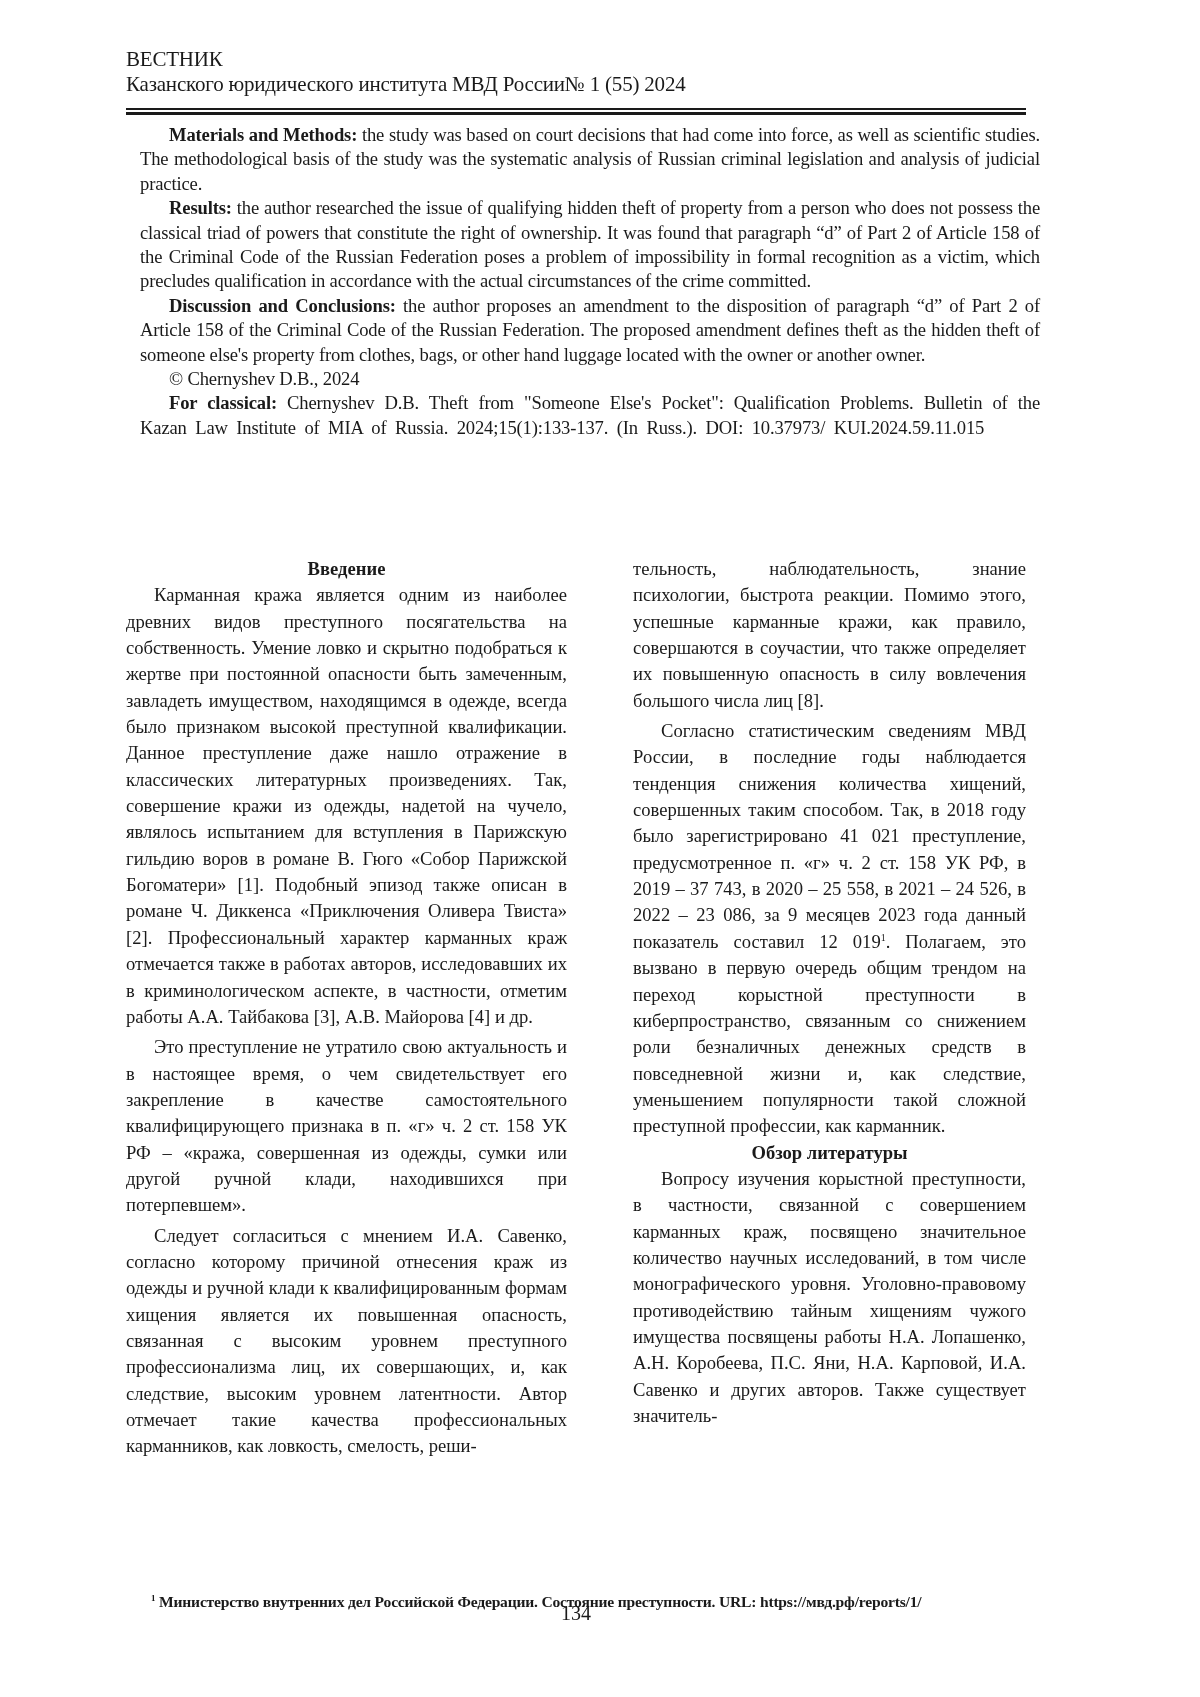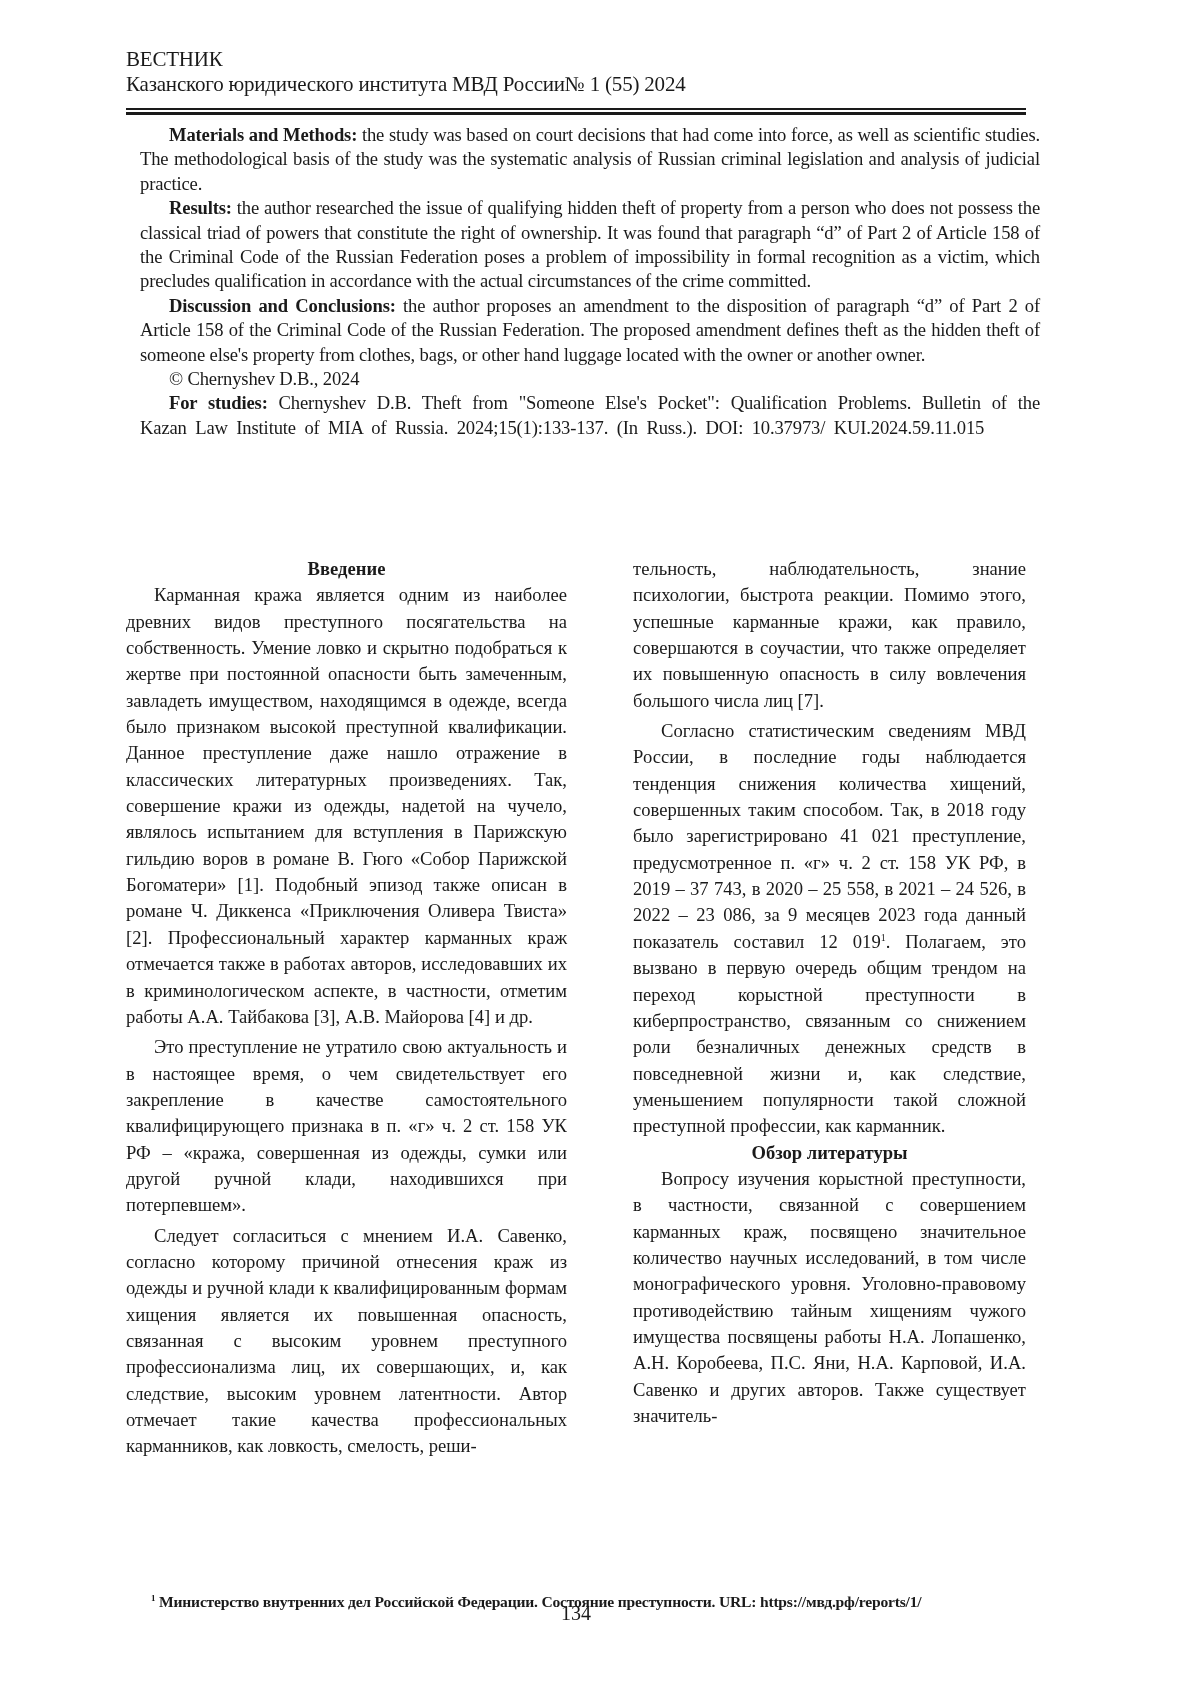--- a/index.html
+++ b/index.html
@@ -51,32 +51,32 @@
     </div>
   </div>
   <div class="rule-thin"></div>
   <div class="rule-thick"></div>
 
   <div class="abstract">
     <p><b>Materials and Methods:</b><span> the study was based on court decisions that had come into force, as well as scientific studies. The methodological basis of the study was the systematic analysis of Russian criminal legislation and analysis of judicial practice.</span></p>
     <p><b>Results:</b><span> the author researched the issue of qualifying hidden theft of property from a person who does not possess the classical triad of powers that constitute the right of ownership. It was found that paragraph “d” of Part 2 of Article 158 of the Criminal Code of the Russian Federation poses a problem of impossibility in formal recognition as a victim, which precludes qualification in accordance with the actual circumstances of the crime committed.</span></p>
     <p><b>Discussion and Conclusions:</b><span> the author proposes an amendment to the disposition of paragraph “d” of Part 2 of Article 158 of the Criminal Code of the Russian Federation. The proposed amendment defines theft as the hidden theft of someone else's property from clothes, bags, or other hand luggage located with the owner or another owner.</span></p>
     <p>© Chernyshev D.B., 2024</p>
-    <p class="cite"><b>For studies:</b><span> Chernyshev D.B. Theft from "Someone Else's Pocket": Qualification Problems. Bulletin of the Kazan Law Institute of MIA of Russia. 2024;15(1):133-137. (In Russ.). DOI: 10.37973/ KUI.2024.59.11.015</span></p>
+    <p class="cite"><b>For classical:</b><span> Chernyshev D.B. Theft from "Someone Else's Pocket": Qualification Problems. Bulletin of the Kazan Law Institute of MIA of Russia. 2024;15(1):133-137. (In Russ.). DOI: 10.37973/ KUI.2024.59.11.015</span></p>
   </div>
 
   <div class="col col-left">
     <h3>Введение</h3>
     <p>Карманная кража является одним из наиболее древних видов преступного посягательства на собственность. Умение ловко и скрытно подобраться к жертве при постоянной опасности быть замеченным, завладеть имуществом, находящимся в одежде, всегда было признаком высокой преступной квалификации. Данное преступление даже нашло отражение в классических литературных произведениях. Так, совершение кражи из одежды, надетой на чучело, являлось испытанием для вступления в Парижскую гильдию воров в романе В. Гюго «Собор Парижской Богоматери» [1]. Подобный эпизод также описан в романе Ч. Диккенса «Приключения Оливера Твиста» [2]. Профессиональный характер карманных краж отмечается также в работах авторов, исследовавших их в криминологическом аспекте, в частности, отметим работы А.А. Тайбакова [3], А.В. Майорова [4] и др.</p>
     <p class="gap">Это преступление не утратило свою актуальность и в настоящее время, о чем свидетельствует его закрепление в качестве самостоятельного квалифицирующего признака в п. «г» ч. 2 ст. 158 УК РФ – «кража, совершенная из одежды, сумки или другой ручной клади, находившихся при потерпевшем».</p>
     <p class="gap">Следует согласиться с мнением И.А. Савенко, согласно которому причиной отнесения краж из одежды и ручной клади к квалифицированным формам хищения является их повышенная опасность, связанная с высоким уровнем преступного профессионализма лиц, их совершающих, и, как следствие, высоким уровнем латентности. Автор отмечает такие качества профессиональных карманников, как ловкость, смелость, реши-</p>
   </div>
 
   <div class="col col-right" style="left:612px; width:393px;">
-    <p class="cont">тельность, наблюдательность, знание психологии, быстрота реакции. Помимо этого, успешные карманные кражи, как правило, совершаются в соучастии, что также определяет их повышенную опасность в силу вовлечения большого числа лиц [7].</p>
+    <p class="cont">тельность, наблюдательность, знание психологии, быстрота реакции. Помимо этого, успешные карманные кражи, как правило, совершаются в соучастии, что также определяет их повышенную опасность в силу вовлечения большого числа лиц [8].</p>
     <p class="gap"><span>Согласно статистическим сведениям МВД России, в последние годы наблюдается тенденция снижения количества хищений, совершенных таким способом. Так, в 2018 году было зарегистрировано 41 021 преступление, предусмотренное п. «г» ч. 2 ст. 158 УК РФ, в 2019 – 37 743, в 2020 – 25 558, в 2021 – 24 526, в 2022 – 23 086, за 9 месяцев 2023 года данный показатель составил 12 019</span><sup>1</sup><span>. Полагаем, это вызвано в первую очередь общим трендом на переход корыстной преступности в киберпространство, связанным со снижением роли безналичных денежных средств в повседневной жизни и, как следствие, уменьшением популярности такой сложной преступной профессии, как карманник.</span></p>
     <h3>Обзор литературы</h3>
     <p>Вопросу изучения корыстной преступности, в частности, связанной с совершением карманных краж, посвящено значительное количество научных исследований, в том числе монографического уровня. Уголовно-правовому противодействию тайным хищениям чужого имущества посвящены работы Н.А. Лопашенко, А.Н. Коробеева, П.С. Яни, Н.А. Карповой, И.А. Савенко и других авторов. Также существует значитель-</p>
   </div>
 
   <div class="footnote"><sup>1</sup><span> Министерство внутренних дел Российской Федерации. Состояние преступности. URL: https://мвд.рф/reports/1/</span></div>
 
   <div class="pagenum">134</div>
 </div>
 

